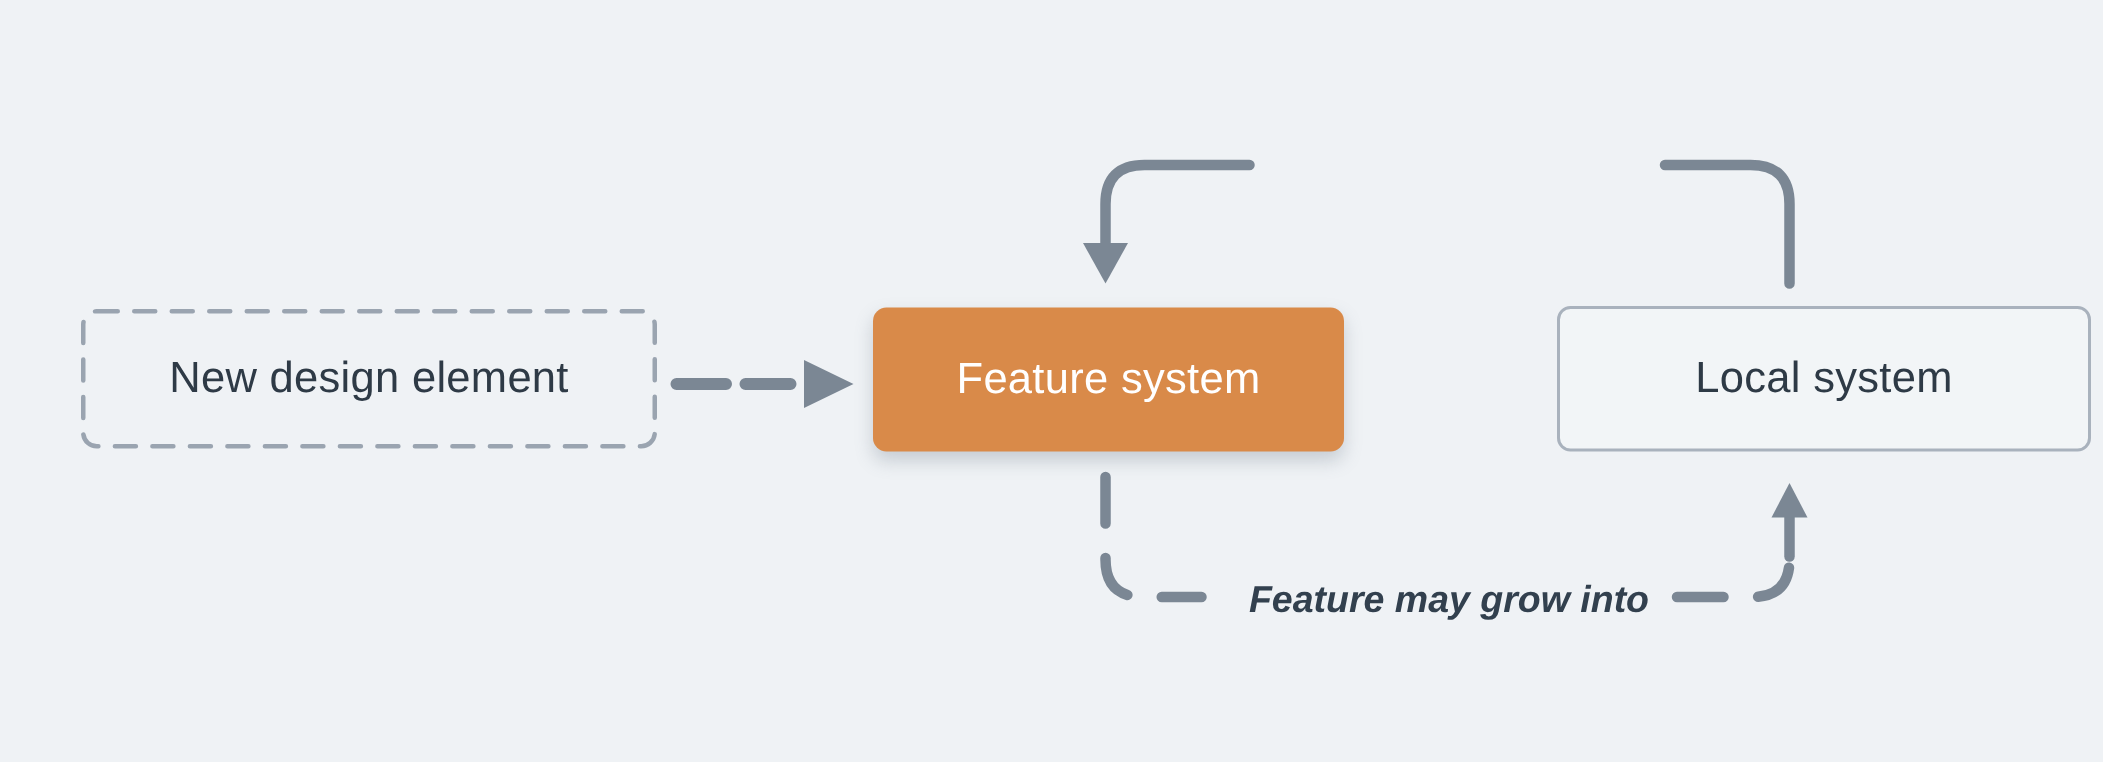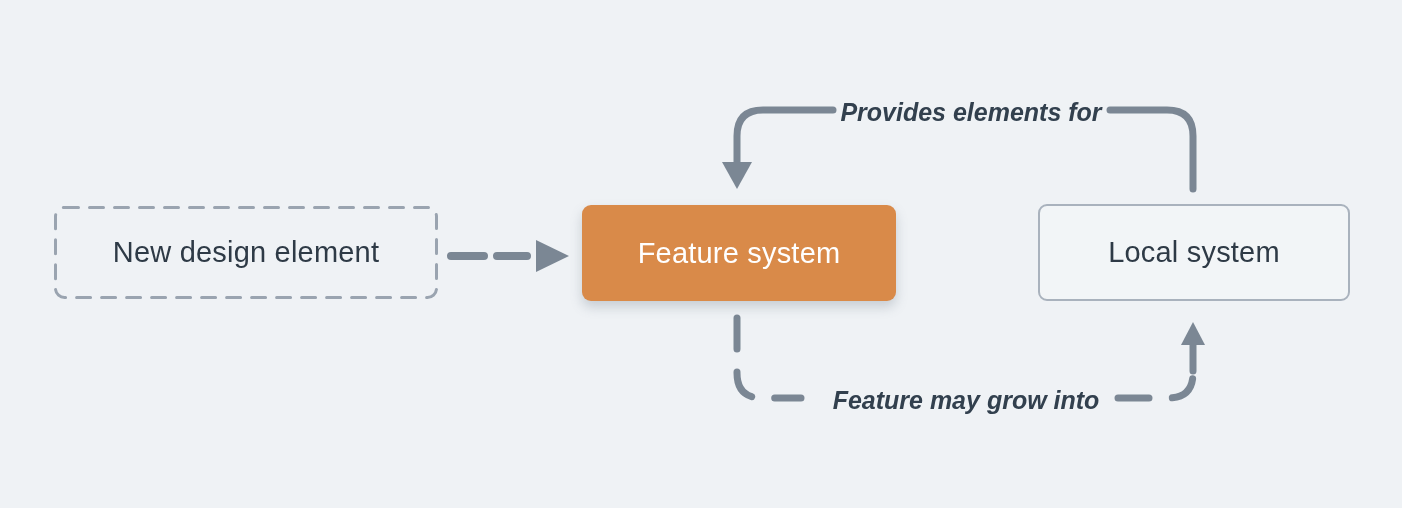--- a/index.html
+++ b/index.html
@@ -40,21 +40,21 @@
   }
   .node-accent {
     left: 582px; top: 205px;
     width: 314px; height: 96px;
     background: #d98a49;
     color: #ffffff;
     box-shadow: 0 6px 12px rgba(96, 110, 125, 0.28);
   }
   .node-outline {
     left: 1038px; top: 204px;
-    width: 312px; height: 97px;
+    width: 356px; height: 97px;
     border: 2.5px solid #a9b2bd;
     background: #f2f5f7;
   }
 
   .edge-label {
     position: absolute;
     font-style: italic;
     font-weight: 600;
     font-size: 25px;
     line-height: 34px;
@@ -93,17 +93,16 @@
   </div>
 
   <div class="node node-dashed">
     <span>New design element</span>
   </div>
 
   <div class="node node-outline">
     <span>Local system</span>
   </div>
 
-  <div class="edge-label edge-label-top">Provides elements for</div>
 
   <div class="edge-label edge-label-bottom">Feature may grow into</div>
 
 </div>
 
 </body></html>

